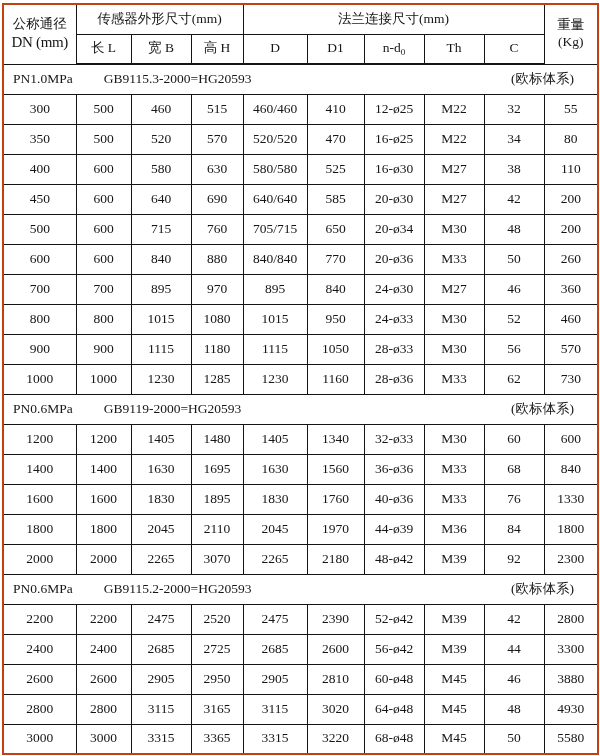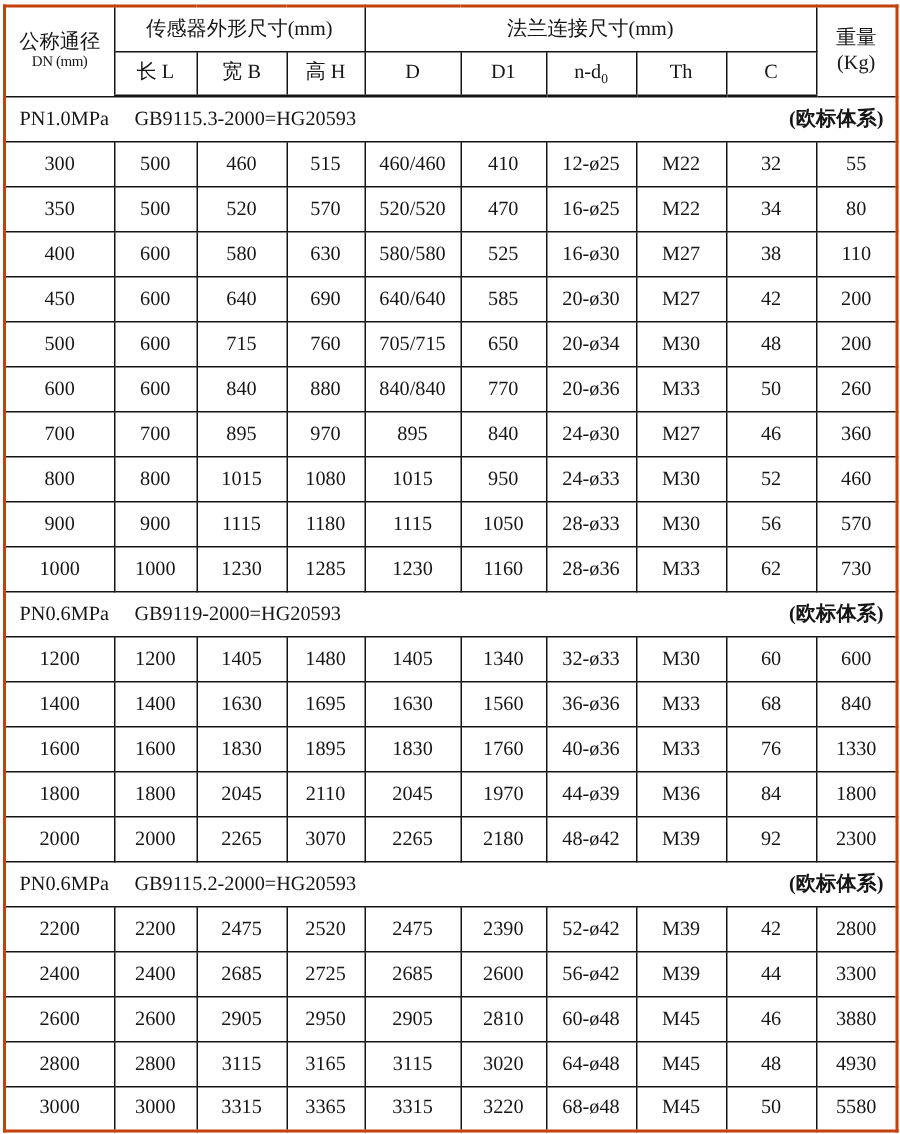--- a/index.html
+++ b/index.html
@@ -34,34 +34,34 @@
     font-weight: normal;
     font-size: 13.5px;
     line-height: 1.25;
     color: #161616;
     overflow: hidden;
     white-space: nowrap;
   }
   thead tr.group-row th { height: 30px; }
   thead tr.sub-row th { height: 30px; border-bottom: 2px solid #141414; margin-top: 17px; }
   th.span2 { border-bottom: 2px solid #141414; }
-  th.span2 .l2 { font-size: 10px; letter-spacing: -0.3px; }
+  th.span2 .l2 { font-size: 15px; letter-spacing: -0.3px; }
   tbody tr.data-row td { height: 30px; }
   tbody tr.section-row td {
     height: 30px;
     text-align: left;
   }
   .section-wrap {
     display: flex;
     align-items: center;
     width: 100%;
-    padding: 0 8px 0 9px;
-  }
-  .sec-standard { margin-left: 17px; }
-  .sec-note { margin-left: auto; font-weight: bold; }
+    padding: 0 23px 0 9px;
+  }
+  .sec-standard { margin-left: 31px; }
+  .sec-note { margin-left: auto; }
   sub { font-size: 9px; vertical-align: -3px; }
 </style>
 </head>
 <body>
 
 <div class="page">
   <table class="spec">
     <colgroup>
       <col style="width:73px">
       <col style="width:55px">

